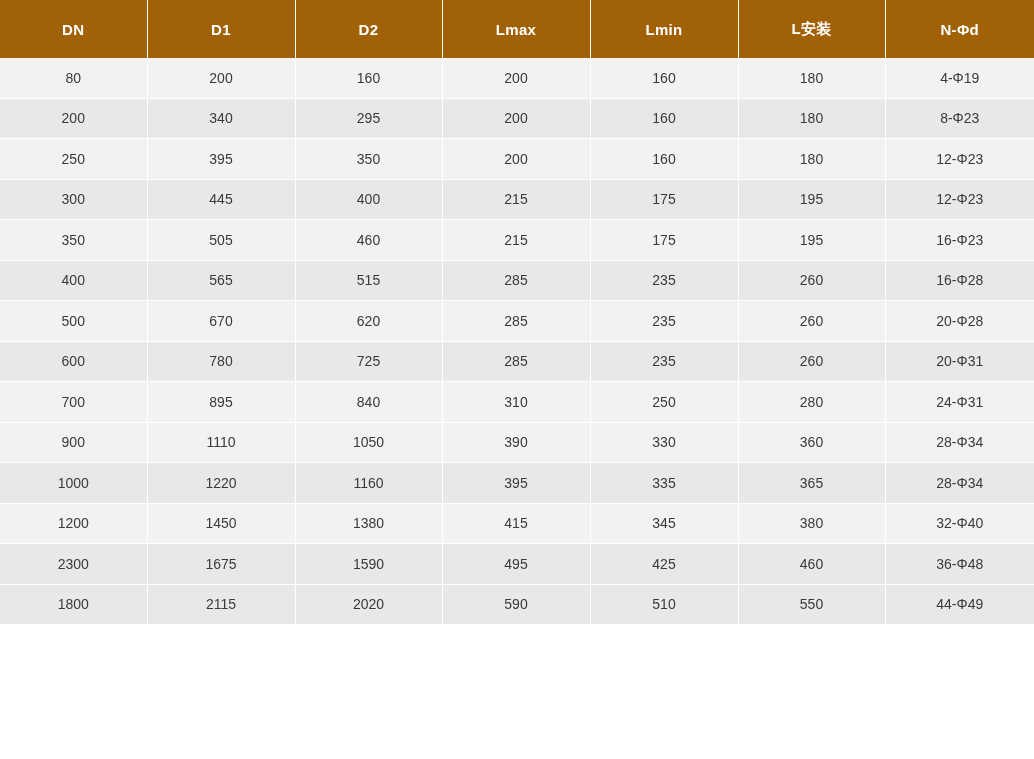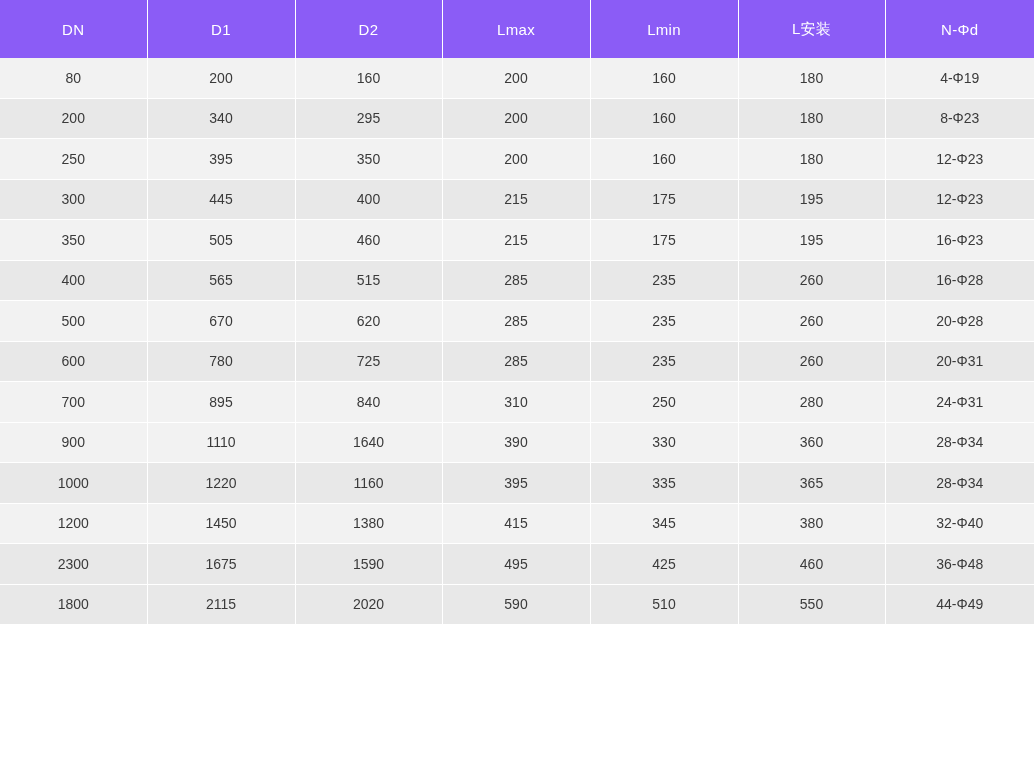--- a/index.html
+++ b/index.html
@@ -21,24 +21,24 @@
   .spec-table col.c0 { width: 147px; }
   .spec-table col.c1 { width: 148px; }
   .spec-table col.c2 { width: 147px; }
   .spec-table col.c3 { width: 148px; }
   .spec-table col.c4 { width: 148px; }
   .spec-table col.c5 { width: 147px; }
   .spec-table col.c6 { width: 149px; }
 
   .spec-table thead th {
     height: 56px;
-    background: #8b5cf6;
+    background: #a16207;
     color: #ffffff;
     font-size: 15px;
-    font-weight: normal;
+    font-weight: bold;
     text-align: center;
     vertical-align: middle;
     border-right: 1px solid #ffffff;
     letter-spacing: 0.3px;
   }
   .spec-table thead th:last-child {
     border-right: none;
   }
 
   .spec-table tbody td {
@@ -165,21 +165,21 @@
         <td>895</td>
         <td>840</td>
         <td>310</td>
         <td>250</td>
         <td>280</td>
         <td>24-Φ31</td>
       </tr>
       <tr class="odd">
         <td>900</td>
         <td>1110</td>
-        <td>1640</td>
+        <td>1050</td>
         <td>390</td>
         <td>330</td>
         <td>360</td>
         <td>28-Φ34</td>
       </tr>
       <tr class="even">
         <td>1000</td>
         <td>1220</td>
         <td>1160</td>
         <td>395</td>

